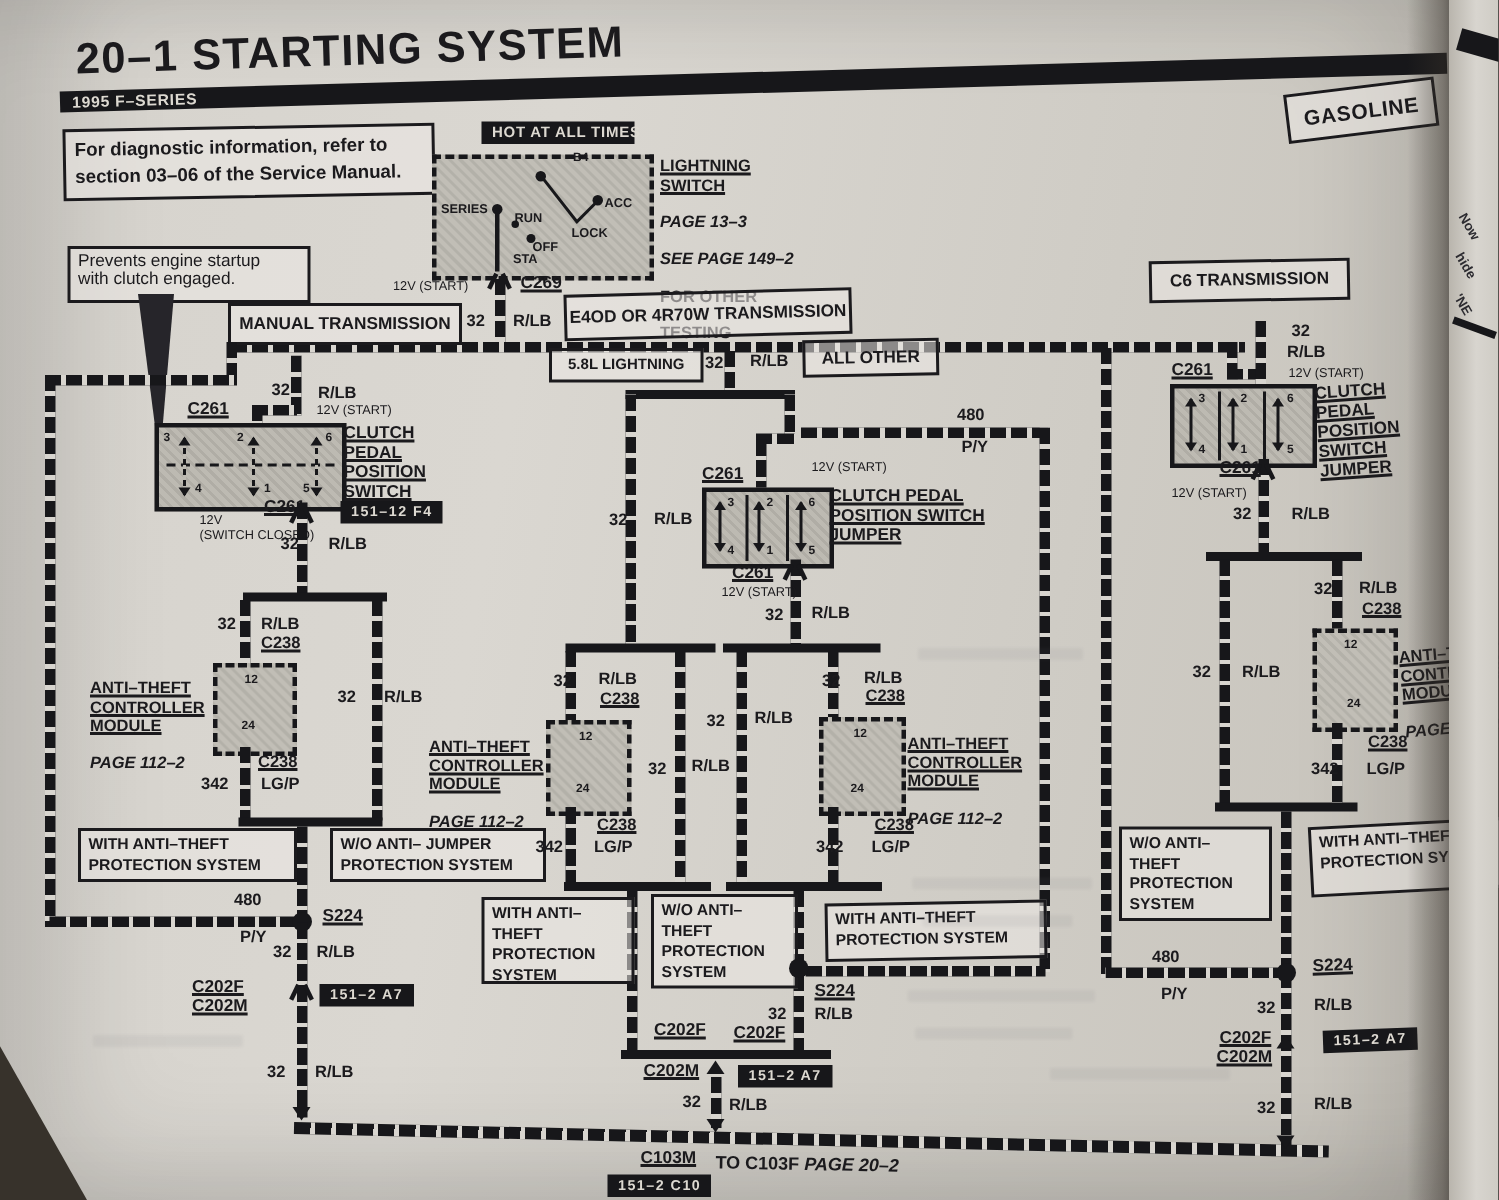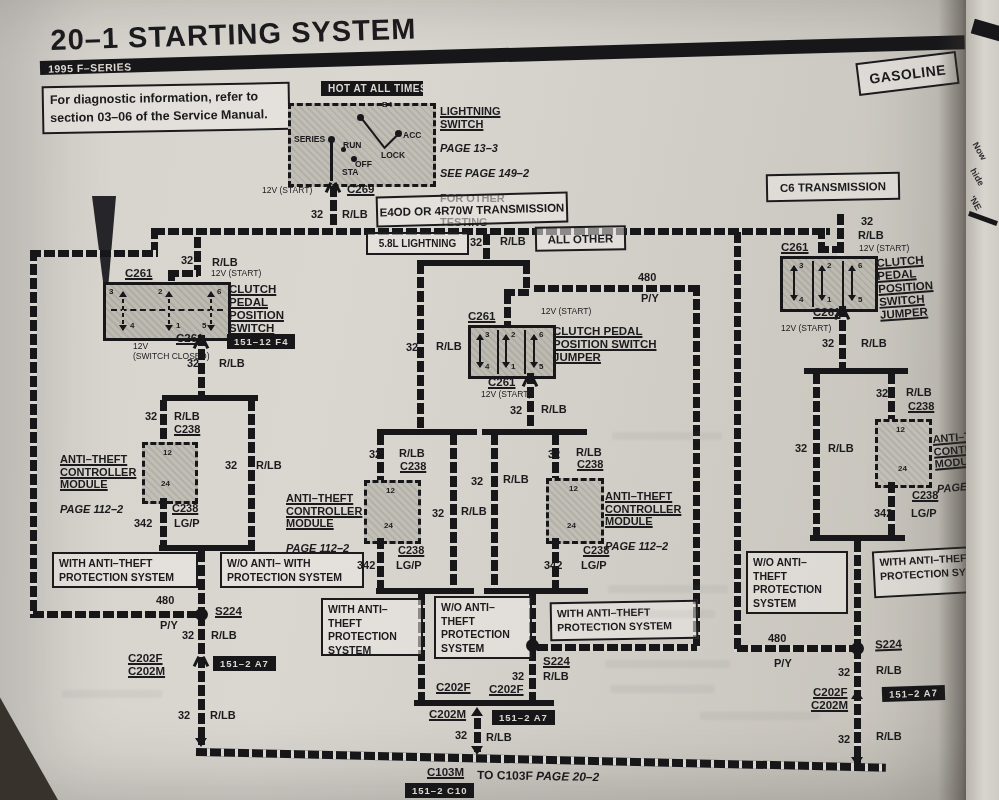--- a/index.html
+++ b/index.html
@@ -76,30 +76,33 @@
   <div class="line" style="left:330px;top:139px;width:3px;height:42px;"></div>
   <div class="t b s11" style="left:440px;top:93px;">
     <div class="u">LIGHTNING
 SWITCH</div>
     <div class="i">PAGE 13–3</div>
     <div class="i">SEE PAGE 149–2</div>
     <div>FOR OTHER</div>
     <div>TESTING</div>
   </div>
 
+  <div class="box" style="left:45px;top:164px;width:148px;height:30px;font-size:11.5px;font-weight:normal;padding:2px 5px;">Prevents engine startup
+with clutch engaged.</div>
   <div style="position:absolute;left:92px;top:196px;width:24px;height:112px;background:#26252a;clip-path:polygon(0 0,100% 0,60% 100%);"></div>
 
   <span class="t s85" style="left:262px;top:186px;">12V (START)</span>
   <span class="t b s115 u" style="left:347px;top:183px;">C269</span>
   <div class="yc" style="left:325px;top:182px;"></div>
   <div class="wv" style="left:330px;top:186px;height:44px;"></div>
   <span class="t b s11" style="left:311px;top:208px;">32</span>
   <span class="t b s11" style="left:342px;top:208px;">R/LB</span>
   <div class="wh" style="left:154px;top:228px;width:676px;"></div>
 
+  <div class="box bbox" style="left:152px;top:202px;width:152px;height:24px;">MANUAL TRANSMISSION</div>
   <div class="box bbox" style="left:376px;top:194px;width:188px;height:27px;transform:rotate(-1.5deg);">E4OD OR 4R70W TRANSMISSION</div>
   <div class="box bbox" style="left:366px;top:232px;width:99px;height:19px;font-size:10px;">5.8L LIGHTNING</div>
   <div class="box bbox" style="left:535px;top:226px;width:87px;height:21px;transform:rotate(-1deg);">ALL OTHER</div>
   <div class="box bbox" style="left:766px;top:173px;width:130px;height:24px;transform:rotate(-1deg);">C6 TRANSMISSION</div>
 
   <div class="wv" style="left:151px;top:228px;height:28px;"></div>
   <div class="wh" style="left:30px;top:250px;width:128px;"></div>
   <div class="wv" style="left:30px;top:250px;height:368px;"></div>
   <div class="wh" style="left:33px;top:611px;width:170px;"></div>
   <div class="wv" style="left:194px;top:237px;height:40px;"></div>
@@ -154,21 +157,21 @@
   <div class="wv" style="left:160px;top:498px;height:49px;"></div>
   <span class="t b s11 u" style="left:172px;top:502px;">C238</span>
   <span class="t b s11" style="left:134px;top:517px;">342</span>
   <span class="t b s11" style="left:174px;top:517px;">LG/P</span>
   <span class="t b s11" style="left:225px;top:459px;">32</span>
   <span class="t b s11" style="left:256px;top:459px;">R/LB</span>
   <div class="whb" style="left:159px;top:545px;width:96px;"></div>
   <div class="wv" style="left:198px;top:551px;height:64px;"></div>
   <div class="box cbox" style="left:52px;top:552px;width:132px;height:26px;">WITH ANTI–THEFT
 PROTECTION SYSTEM</div>
-  <div class="box cbox" style="left:220px;top:552px;width:130px;height:26px;">W/O ANTI– WITH
+  <div class="box cbox" style="left:220px;top:552px;width:130px;height:26px;">W/O ANTI– JUMPER
 PROTECTION SYSTEM</div>
   <span class="t b s11" style="left:156px;top:594px;">480</span>
   <span class="t b s11" style="left:160px;top:619px;">P/Y</span>
   <div class="dot" style="left:195px;top:608px;"></div>
   <span class="t b s115 u" style="left:215px;top:605px;">S224</span>
   <div class="wv" style="left:198px;top:615px;height:130px;"></div>
   <span class="t b s11" style="left:182px;top:629px;">32</span>
   <span class="t b s11" style="left:211px;top:629px;">R/LB</span>
   <span class="t b s115 u" style="left:128px;top:652px;">C202F</span>
   <span class="t b s115 u" style="left:128px;top:665px;">C202M</span>

